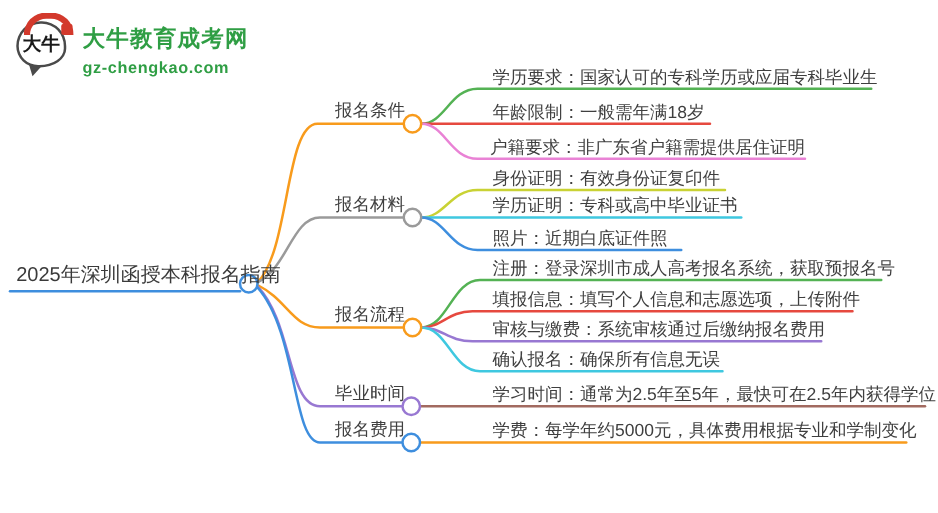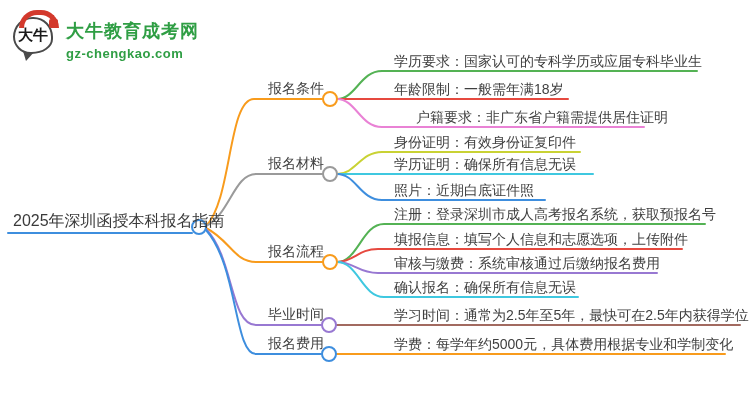--- a/index.html
+++ b/index.html
@@ -88,24 +88,24 @@
   <div class="label root-title" style="left:13px;top:210px;">2025年深圳函授本科报名指南</div>
 
   <div class="label branch-label" style="left:268px;top:79px;">报名条件</div>
   <div class="label branch-label" style="left:268px;top:154px;">报名材料</div>
   <div class="label branch-label" style="left:268px;top:242px;text-align:right;">报名流程</div>
   <div class="label branch-label" style="left:268px;top:305px;">毕业时间</div>
   <div class="label branch-label" style="left:268px;top:334px;">报名费用</div>
 
   <div class="label leaf" style="left:394px;top:52px;text-align:right;">学历要求：国家认可的专科学历或应届专科毕业生</div>
   <div class="label leaf" style="left:394px;top:80px;">年龄限制：一般需年满18岁</div>
-  <div class="label leaf" style="left:416px;top:108px;">户籍要求：非广东省户籍需提供居住证明</div>
+  <div class="label leaf" style="left:392px;top:108px;">户籍要求：非广东省户籍需提供居住证明</div>
 
   <div class="label leaf" style="left:394px;top:133px;">身份证明：有效身份证复印件</div>
-  <div class="label leaf" style="left:394px;top:155px;">学历证明：确保所有信息无误</div>
+  <div class="label leaf" style="left:394px;top:155px;">学历证明：专科或高中毕业证书</div>
   <div class="label leaf" style="left:394px;top:181px;">照片：近期白底证件照</div>
 
   <div class="label leaf" style="left:394px;top:230px;">填报信息：填写个人信息和志愿选项，上传附件</div>
   <div class="label leaf" style="left:394px;top:205px;">注册：登录深圳市成人高考报名系统，获取预报名号</div>
   <div class="label leaf" style="left:394px;top:254px;">审核与缴费：系统审核通过后缴纳报名费用</div>
   <div class="label leaf" style="left:394px;top:278px;">确认报名：确保所有信息无误</div>
 
   <div class="label leaf" style="left:394px;top:306px;text-align:right;">学习时间：通常为2.5年至5年，最快可在2.5年内获得学位</div>
   <div class="label leaf" style="left:394px;top:335px;">学费：每学年约5000元，具体费用根据专业和学制变化</div>
 

